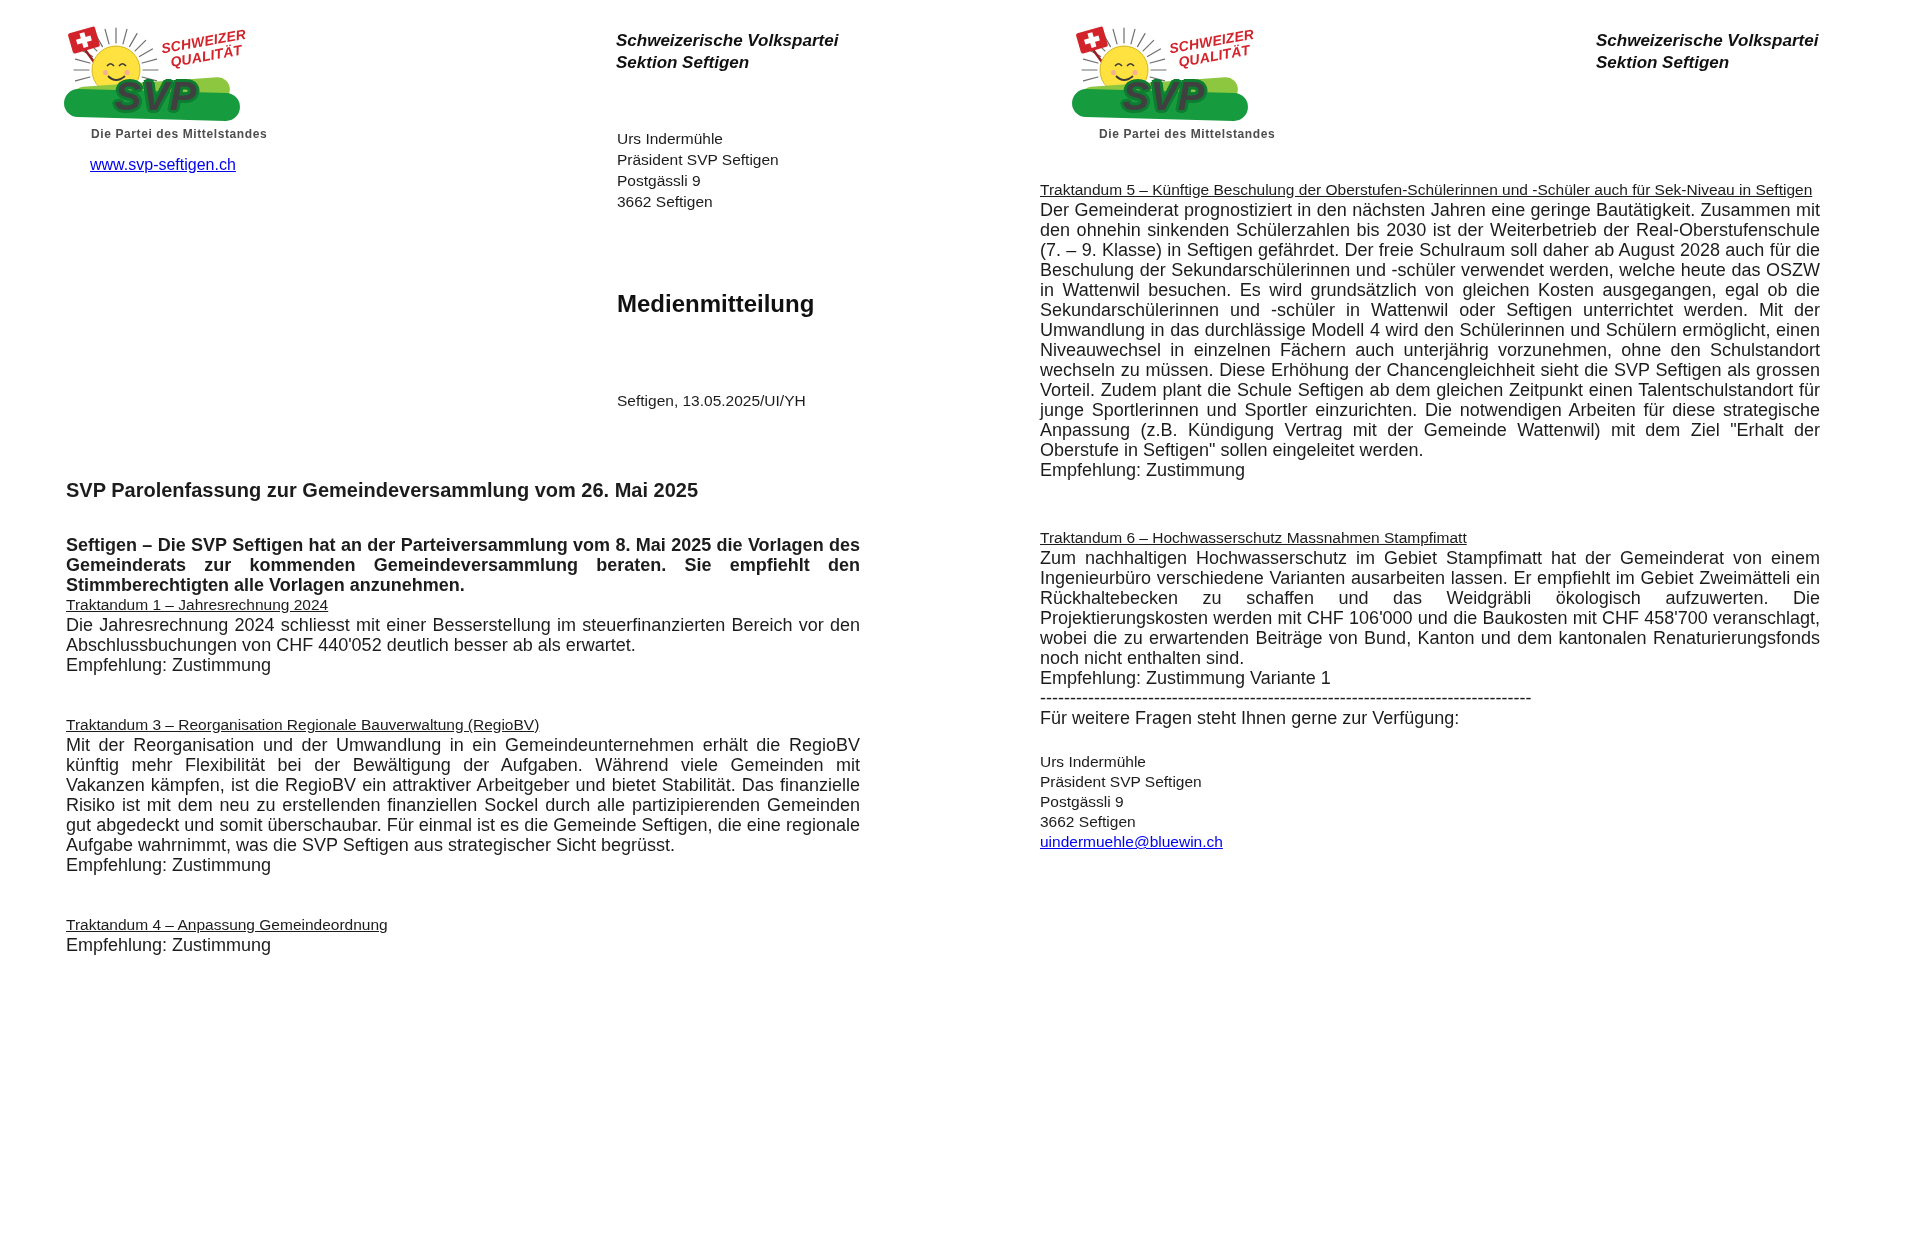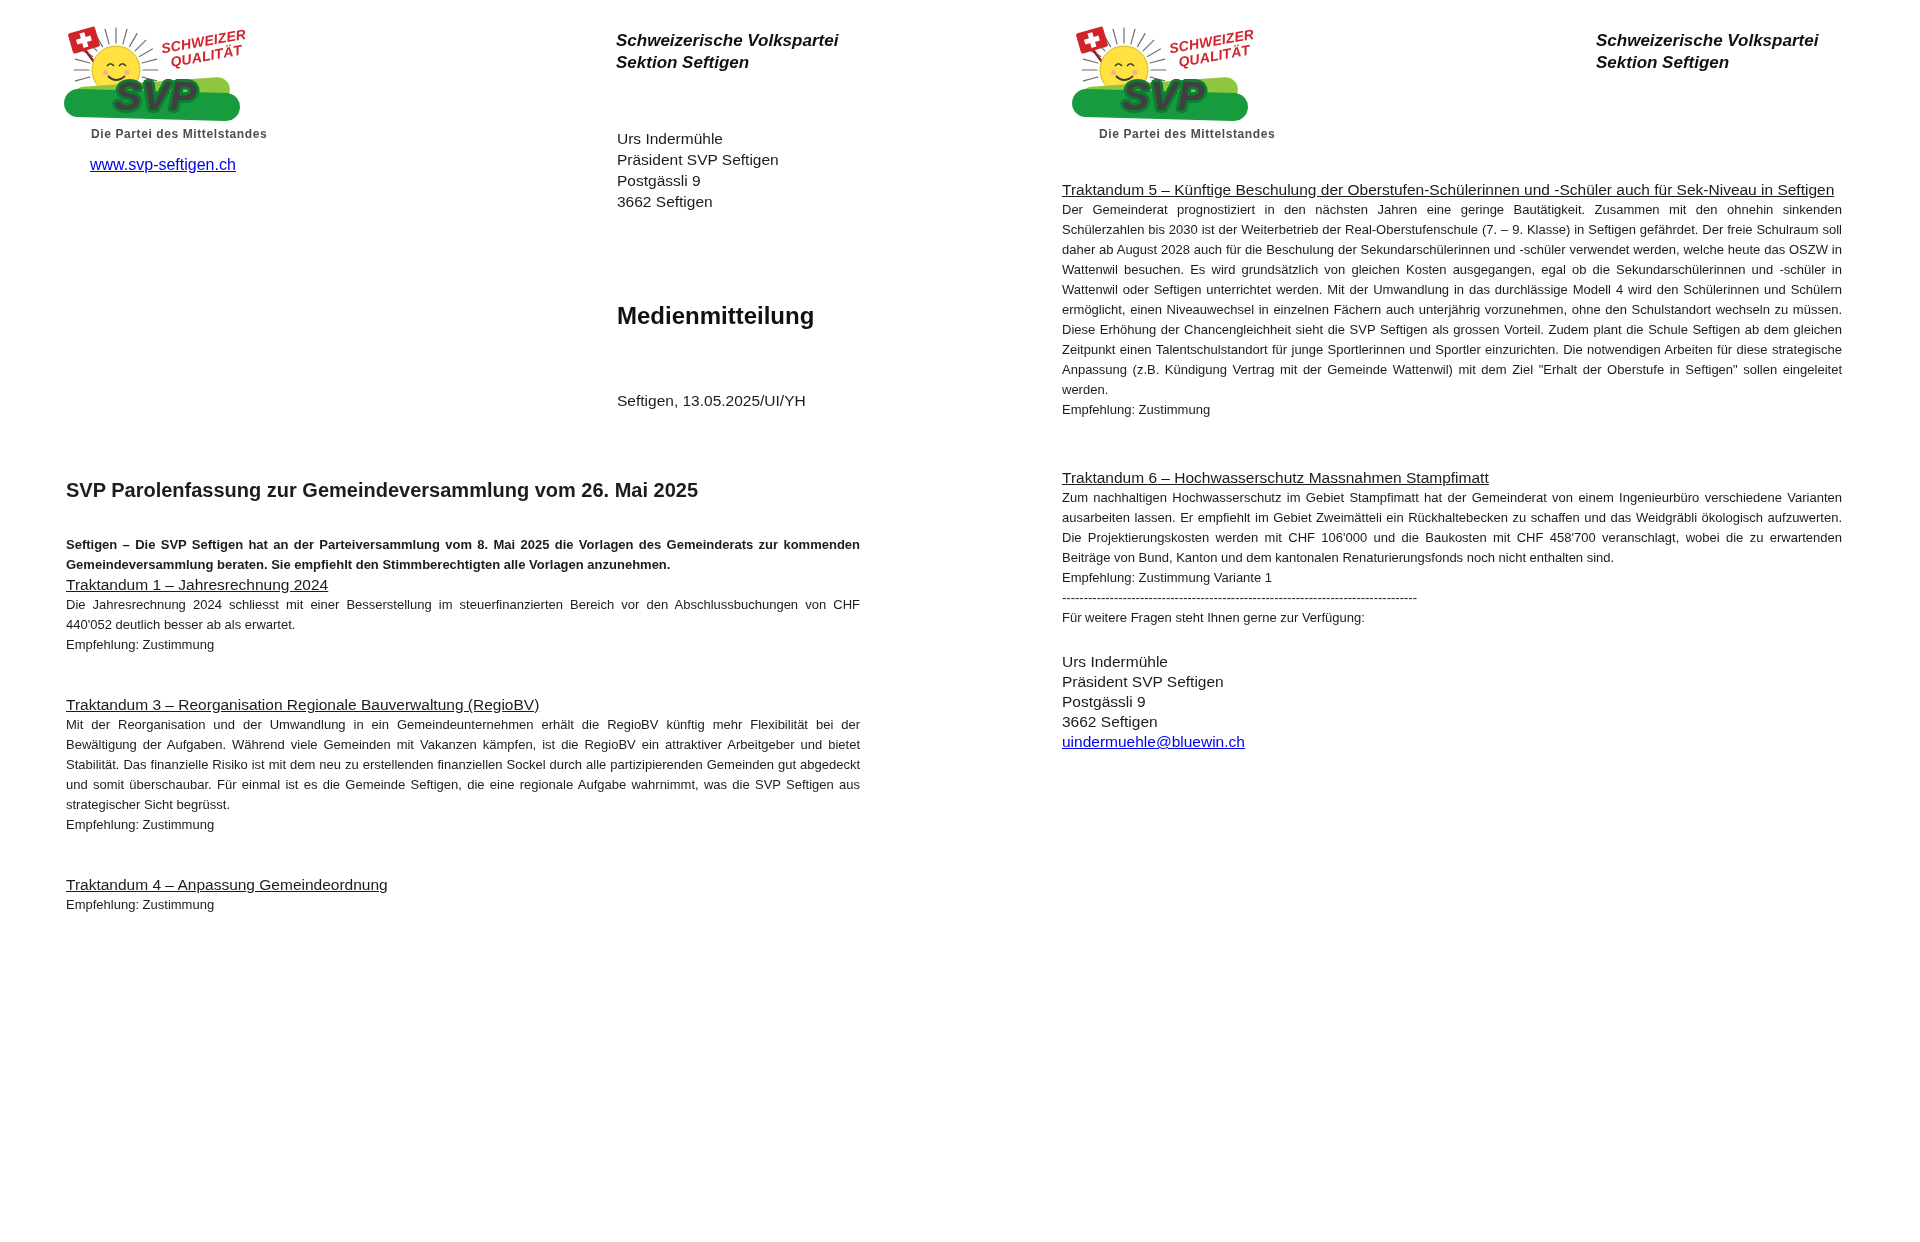--- a/index.html
+++ b/index.html
@@ -31,21 +31,21 @@
   }
   .logo-tagline{margin-top:5px;font-size:12px;font-weight:bold;color:#4d4d4d;letter-spacing:0.6px;white-space:nowrap;padding-left:27px;}
 
   .org-header{font-size:17px;font-weight:bold;font-style:italic;line-height:22px;color:#111;}
   .sender{font-size:15.5px;line-height:21px;}
   .doc-type{font-size:24px;font-weight:bold;color:#111;}
   .dateline{font-size:15.5px;}
   .weblink{font-size:16px;color:#0000ee;text-decoration:underline;cursor:pointer;}
 
   .doc-title{font-size:20px;font-weight:bold;line-height:24px;margin:0;}
-  p.body-text{font-size:13px;line-height:20px;text-align:justify;margin:0;}
+  p.body-text{font-size:18px;line-height:20px;text-align:justify;margin:0;}
   p.lead{font-weight:bold;}
   .sec-heading{font-size:15.5px;line-height:20px;text-align:justify;text-decoration:underline;margin:0;}
   .rec{margin-top:32px;text-align:left;}
   .divider{font-size:15.5px;line-height:20px;letter-spacing:0;white-space:nowrap;margin-top:36px;}
   .closing{margin-top:36px;text-align:left;}
   .contact{margin-top:24px;font-size:15.5px;line-height:20px;}
   .maillink{color:#0000ee;text-decoration:underline;cursor:pointer;font-size:15.5px;}
 </style>
 </head>
 <body>
@@ -101,21 +101,21 @@
     <div>Sektion Seftigen</div>
   </div>
 
   <div class="sender abs" style="left:617px;top:128px;">
     <div>Urs Indermühle</div>
     <div>Präsident SVP Seftigen</div>
     <div>Postgässli 9</div>
     <div>3662 Seftigen</div>
   </div>
 
-  <div class="doc-type abs" style="left:617px;top:302px;">Medienmitteilung</div>
+  <div class="doc-type abs" style="left:617px;top:290px;">Medienmitteilung</div>
 
   <div class="dateline abs" style="left:617px;top:392px;">Seftigen, 13.05.2025/UI/YH</div>
 
   <div class="abs" style="left:66px;top:478px;width:794px;">
     <h1 class="doc-title">SVP Parolenfassung zur Gemeindeversammlung vom 26. Mai 2025</h1>
 
     <p class="body-text lead" style="margin-top:33px;">Seftigen – Die SVP Seftigen hat an der Parteiversammlung vom 8. Mai 2025 die Vorlagen des Gemeinderats zur kommenden Gemeindeversammlung beraten. Sie empfiehlt den Stimmberechtigten alle Vorlagen anzunehmen.</p>
 
     <div>
       <p class="sec-heading" style="">Traktandum 1 – Jahresrechnung 2024</p>
@@ -178,21 +178,21 @@
       <span class="logo-acronym">SVP</span>
     </div>
     <div class="logo-tagline">Die Partei des Mittelstandes</div>
   </div>
 
   <div class="org-header abs" style="left:636px;top:30px;">
     <div>Schweizerische Volkspartei</div>
     <div>Sektion Seftigen</div>
   </div>
 
-  <div class="abs" style="left:102px;top:180px;width:780px;">
+  <div class="abs" style="left:80px;top:180px;width:780px;">
 
     <div>
       <p class="sec-heading">Traktandum 5 – Künftige Beschulung der Oberstufen-Schülerinnen und -Schüler auch für Sek-Niveau in Seftigen</p>
       <p class="body-text">Der Gemeinderat prognostiziert in den nächsten Jahren eine geringe Bautätigkeit. Zusammen mit den ohnehin sinkenden Schülerzahlen bis 2030 ist der Weiterbetrieb der Real-Oberstufenschule (7. – 9. Klasse) in Seftigen gefährdet. Der freie Schulraum soll daher ab August 2028 auch für die Beschulung der Sekundarschülerinnen und -schüler verwendet werden, welche heute das OSZW in Wattenwil besuchen. Es wird grundsätzlich von gleichen Kosten ausgegangen, egal ob die Sekundarschülerinnen und -schüler in Wattenwil oder Seftigen unterrichtet werden. Mit der Umwandlung in das durchlässige Modell 4 wird den Schülerinnen und Schülern ermöglicht, einen Niveauwechsel in einzelnen Fächern auch unterjährig vorzunehmen, ohne den Schulstandort wechseln zu müssen. Diese Erhöhung der Chancengleichheit sieht die SVP Seftigen als grossen Vorteil. Zudem plant die Schule Seftigen ab dem gleichen Zeitpunkt einen Talentschulstandort für junge Sportlerinnen und Sportler einzurichten. Die notwendigen Arbeiten für diese strategische Anpassung (z.B. Kündigung Vertrag mit der Gemeinde Wattenwil) mit dem Ziel "Erhalt der Oberstufe in Seftigen" sollen eingeleitet werden.</p>
       <p class="body-text rec">Empfehlung: Zustimmung</p>
     </div>
 
     <div>
       <p class="sec-heading" style="margin-top:48px;">Traktandum 6 – Hochwasserschutz Massnahmen Stampfimatt</p>
       <p class="body-text">Zum nachhaltigen Hochwasserschutz im Gebiet Stampfimatt hat der Gemeinderat von einem Ingenieurbüro verschiedene Varianten ausarbeiten lassen. Er empfiehlt im Gebiet Zweimätteli ein Rückhaltebecken zu schaffen und das Weidgräbli ökologisch aufzuwerten. Die Projektierungskosten werden mit CHF 106'000 und die Baukosten mit CHF 458'700 veranschlagt, wobei die zu erwartenden Beiträge von Bund, Kanton und dem kantonalen Renaturierungsfonds noch nicht enthalten sind.</p>

